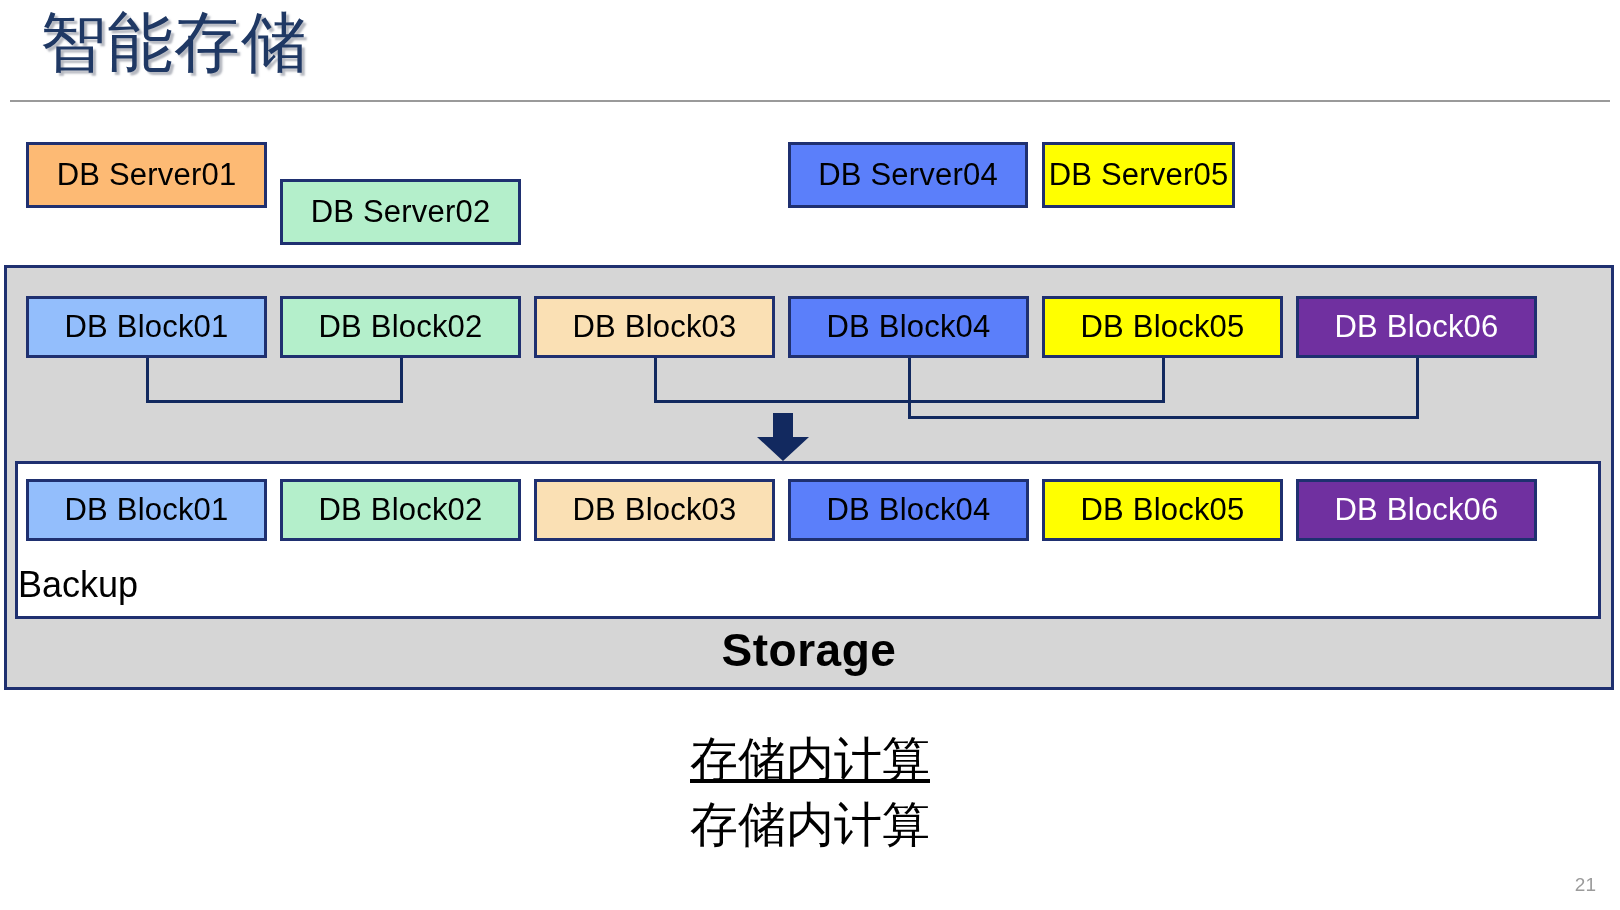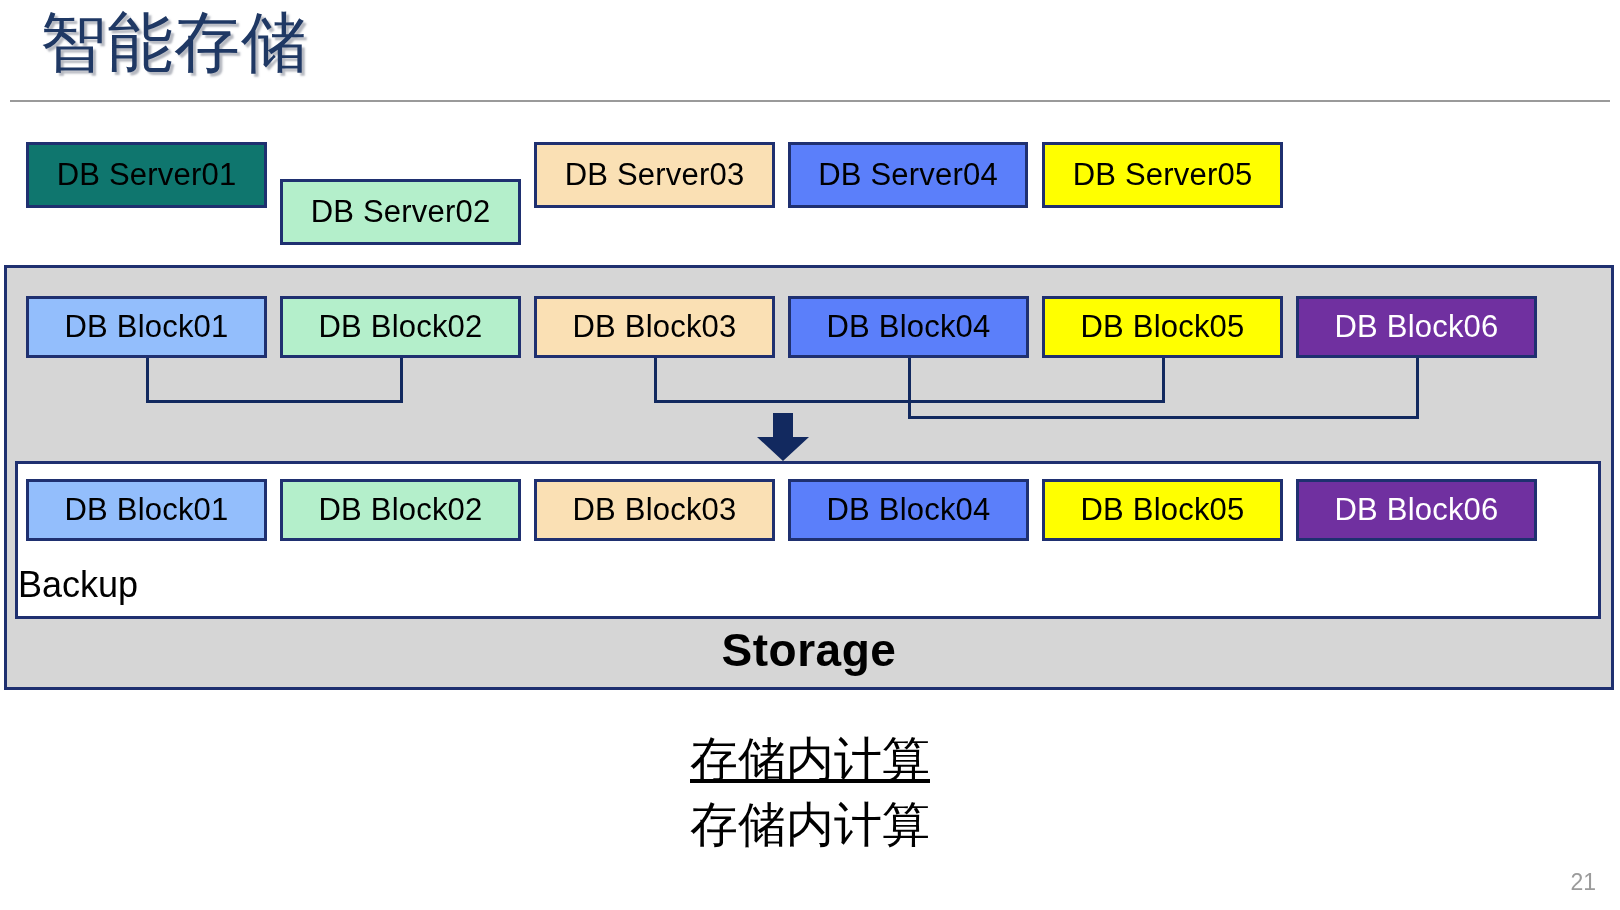--- a/index.html
+++ b/index.html
@@ -84,43 +84,40 @@
   
   .caption{
     position:absolute;width:100%;text-align:center;
     font-size:48px;color:#000;line-height:1.05;
   }
   #caption-1{top:735px;text-decoration:underline;}
   #caption-2{top:800px;}
 
   #page-number{
     position:absolute;right:24px;bottom:14px;
-    font-size:23px;color:#9b9b9b;
+    font-size:19px;color:#9b9b9b;
   }
 </style>
 </head>
 <body>
 
 <div id="slide-title">智能存储</div>
 <div id="title-rule"></div>
 
 <div id="server-row">
-    <div class="cell" style="left: 26px; top: 142px; width: 241px; height: 66px; background: #0f766e; color: rgb(0, 0, 0);">
+    <div class="cell" style="left: 26px; top: 142px; width: 241px; height: 66px; background: #fdba74; color: rgb(0, 0, 0);">
       <span>DB Server01</span>
     </div>
     <div class="cell" style="left: 280px; top: 142px; width: 241px; height: 66px; background: rgb(180, 239, 203); color: rgb(0, 0, 0); margin-top: 37px;">
       <span>DB Server02</span>
     </div>
-    <div class="cell" style="left: 534px; top: 142px; width: 241px; height: 66px; background: rgb(250, 224, 180); color: rgb(0, 0, 0);">
-      <span>DB Server03</span>
-    </div>
     <div class="cell" style="left: 788px; top: 142px; width: 240px; height: 66px; background: rgb(91, 127, 250); color: rgb(0, 0, 0);">
       <span>DB Server04</span>
     </div>
-    <div class="cell" style="left: 1042px; top: 142px; width: 241px; height: 66px; background: rgb(255, 255, 0); color: rgb(0, 0, 0);">
+    <div class="cell" style="left: 1042px; top: 142px; width: 193px; height: 66px; background: rgb(255, 255, 0); color: rgb(0, 0, 0);">
       <span>DB Server05</span>
     </div>
   </div>
 
 <div id="storage-container">
 
   <div id="backup-panel">
     <div id="backup-label">Backup</div>
   <div class="cell" style="left: 8px; top: 15px; width: 241px; height: 62px; background: rgb(147, 190, 252); color: rgb(0, 0, 0);">
         <span>DB Block01</span>

